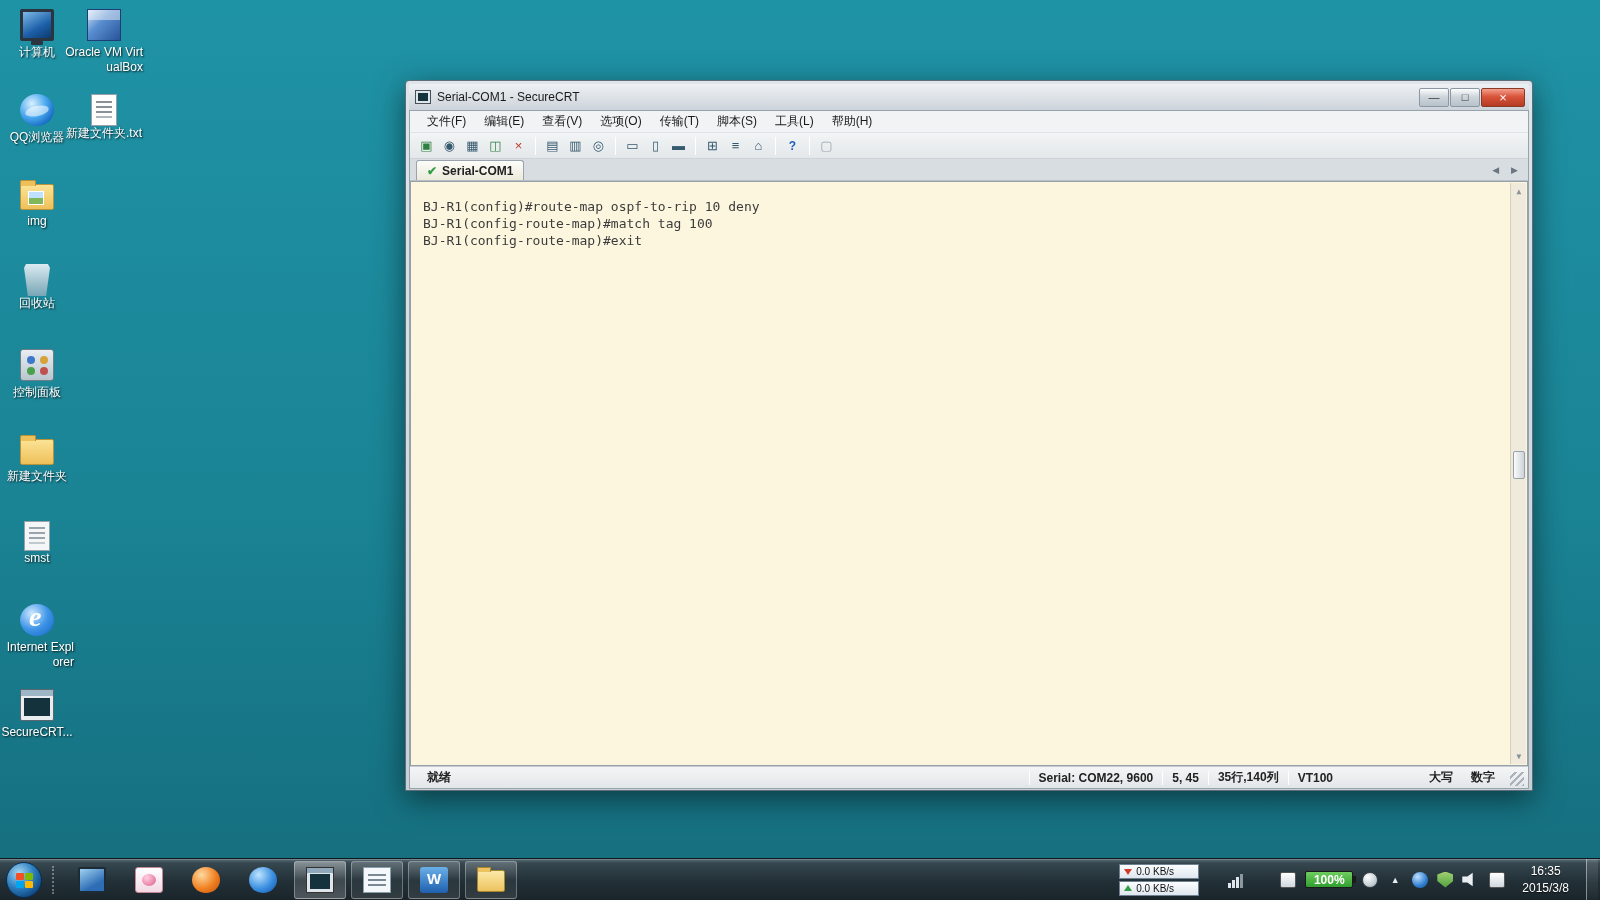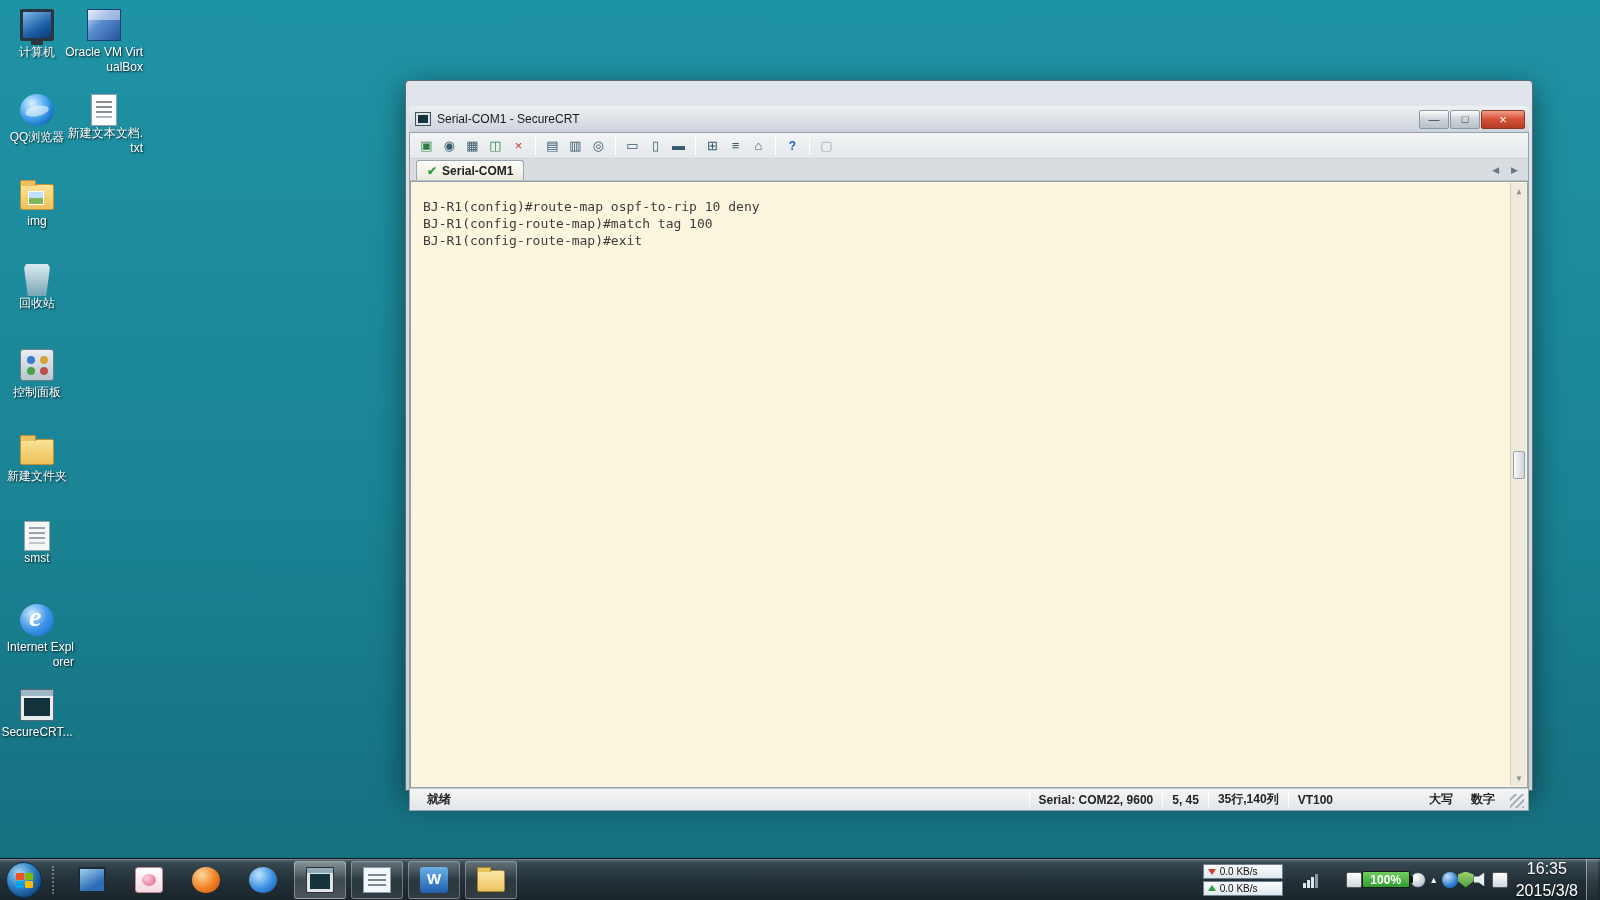--- a/index.html
+++ b/index.html
@@ -55,21 +55,21 @@
   .ig-scrt { background:#e9edf0; border:1px solid #5a6670; border-radius:2px; }
   .ig-scrt::before { content:""; position:absolute; left:3px; right:3px; top:8px; bottom:4px; background:#13323c; }
   .ig-scrt::after { content:""; position:absolute; left:0; right:0; top:0; height:6px; background:#9fb6c6; }
 
   
   .win { position:absolute; left:405px; top:80px; width:1128px; height:711px;
     background:linear-gradient(#dfe5ea,#c8d0d7); border:1px solid #5f6d79; border-radius:4px 4px 0 0;
     padding:3px; box-shadow:0 8px 30px rgba(0,0,0,.5); }
 
   .titlebar { height:26px; display:flex; align-items:center; padding:0 4px 0 6px;
-    background:linear-gradient(#eef1f4,#ccd3da); border-radius:3px 3px 0 0;margin-top:22px; }
+    background:linear-gradient(#eef1f4,#ccd3da); border-radius:3px 3px 0 0; }
   .title-icon { width:16px; height:14px; background:#dfe6ea; border:1px solid #44505a; position:relative; margin-right:6px; flex:none; }
   .title-icon::before { content:""; position:absolute; inset:2px; background:#14333d; }
   .title-text { font-size:12px; color:#1a1a1a; }
   .tb-btns { margin-left:auto; display:flex; }
   .wbtn { width:30px; height:19px; margin-left:1px; border:1px solid #8b98a3; border-radius:2px;
     background:linear-gradient(#fdfdfd,#cfd6dc 45%,#b8c2ca); font-size:11px; line-height:1;
     display:flex; align-items:center; justify-content:center; color:#333; cursor:default; }
   .wbtn.close { width:44px; background:linear-gradient(#f2a08c,#d9543a 45%,#b33b24); color:#fff; border-color:#8c3a28; font-size:13px; }
 
   .win-body { height:679px; display:flex; flex-direction:column; border:1px solid #98a2ab; background:#eceff1; }
@@ -137,40 +137,40 @@
   .ti-scrt::before { content:""; position:absolute; left:3px; right:3px; top:6px; bottom:3px; background:#14333d; }
   .ti-scrt::after { content:""; position:absolute; left:0; right:0; top:0; height:5px; background:#8fa9ba; }
   .ti-note { background:#f5f8fa; border:1px solid #88a0ac; }
   .ti-note::before { content:""; position:absolute; left:4px; top:6px; right:4px; height:2px; background:#7a8a94;
     box-shadow:0 5px 0 #7a8a94,0 10px 0 #7a8a94; }
   .ti-w { background:linear-gradient(#6ab0e8,#1f5fae); border-radius:3px; }
   .ti-w::before { content:"W"; position:absolute; left:0; right:0; top:3px; text-align:center; color:#fff; font-weight:bold; font-size:15px; }
   .ti-folder { background:linear-gradient(#fbe9a8,#edc35f); border:1px solid #a8862f; border-radius:2px; margin-top:3px; height:22px; }
   .ti-folder::before { content:""; position:absolute; top:-4px; left:-1px; width:12px; height:4px; background:#edc35f; border:1px solid #a8862f; border-bottom:none; }
 
-  .tray { margin-left:auto; display:flex; align-items:center; padding-right:2px; height:100%; }
+  .tray { margin-left:auto; display:flex; align-items:center; gap:9px; padding-right:2px; height:100%; }
   .netpanel { display:flex; flex-direction:column; gap:2px; margin-right:20px; }
   .netrow { width:80px; height:15px; background:linear-gradient(#fbfdff,#dfe7ee); border:1px solid #6f8091;
     font-size:10px; color:#111; display:flex; align-items:center; padding:0 4px; gap:4px; }
   .adown { width:0; height:0; border:4px solid transparent; border-top:6px solid #d03b2a; margin-top:5px; }
   .aup { width:0; height:0; border:4px solid transparent; border-bottom:6px solid #2f9e44; margin-bottom:5px; }
   .sigicon { display:flex; align-items:flex-end; gap:1px; height:16px; margin-right:28px; }
   .sbar { width:3px; background:#dfe7ec; }
   .batt { width:48px; height:17px; border:1px solid #1a1a1a; border-radius:2px; position:relative;
     background:linear-gradient(#6fce5f,#2f9e2f); color:#fff; font-size:12px; font-weight:bold;
     display:flex; align-items:center; justify-content:center; }
   .batt::after { content:""; position:absolute; right:-4px; top:4px; width:3px; height:7px; background:#1a1a1a; border-radius:0 1px 1px 0; }
   .trayicon { width:16px; height:16px; flex:none; }
   .t-circle { border-radius:50%; background:radial-gradient(circle at 35% 30%,#ffffff,#9fb0ba); border:1px solid #3a444c; }
   .t-up { color:#e8eef2; font-size:9px; display:flex; align-items:center; justify-content:center; }
   .t-blue { border-radius:50%; background:radial-gradient(circle at 35% 30%,#bfe0ff,#2f7fd0 60%,#0f4f9a); }
   .t-shield { background:linear-gradient(#9fd06f,#4f9f3f); clip-path:polygon(50% 0,100% 18%,100% 60%,50% 100%,0 60%,0 18%); }
   .t-vol { width:18px; background:#e8eef2; clip-path:polygon(0 32%,28% 32%,58% 8%,58% 92%,28% 68%,0 68%); }
   .t-doc { background:linear-gradient(#ffffff,#cfd8de); border:1px solid #555; border-radius:2px; }
-  .clock { color:#fff; font-size:16px; text-align:center; line-height:1.35; text-shadow:0 1px 1px rgba(0,0,0,.6); padding:0 8px; }
+  .clock { color:#fff; font-size:12px; text-align:center; line-height:1.35; text-shadow:0 1px 1px rgba(0,0,0,.6); padding:0 8px; }
   .showdesk { width:12px; height:42px; border-left:1px solid rgba(255,255,255,.45);
     background:linear-gradient(rgba(255,255,255,.12),rgba(255,255,255,.02)); }
 </style>
 </head>
 <body>
 
 <div class="desktop">
 
   <div class="icol icol1">
     <div class="dicon">
@@ -211,36 +211,46 @@
     </div>
   </div>
 
   <div class="icol icol2">
     <div class="dicon">
       <div class="ig ig-vbox"></div>
       <div class="ilabel">Oracle VM VirtualBox</div>
     </div>
     <div class="dicon">
       <div class="ig ig-doc"></div>
-      <div class="ilabel">新建文本文档.txt</div>
+      <div class="ilabel">新建文件夹.txt</div>
     </div>
   </div>
 
   <div class="win">
     <div class="titlebar">
       <div class="title-icon"></div>
       <div class="title-text">Serial-COM1 - SecureCRT</div>
       <div class="tb-btns">
         <div class="wbtn">—</div>
         <div class="wbtn">□</div>
         <div class="wbtn close">×</div>
       </div>
     </div>
 
     <div class="win-body">
+      <div class="menubar">
+        <div class="mitem">文件(F)</div>
+        <div class="mitem">编辑(E)</div>
+        <div class="mitem">查看(V)</div>
+        <div class="mitem">选项(O)</div>
+        <div class="mitem">传输(T)</div>
+        <div class="mitem">脚本(S)</div>
+        <div class="mitem">工具(L)</div>
+        <div class="mitem">帮助(H)</div>
+      </div>
 
       <div class="toolbar">
         <div class="tbi green">▣</div>
         <div class="tbi">◉</div>
         <div class="tbi">▦</div>
         <div class="tbi green">◫</div>
         <div class="tbi red">×</div>
         <div class="tsep"></div>
         <div class="tbi">▤</div>
         <div class="tbi">▥</div>

